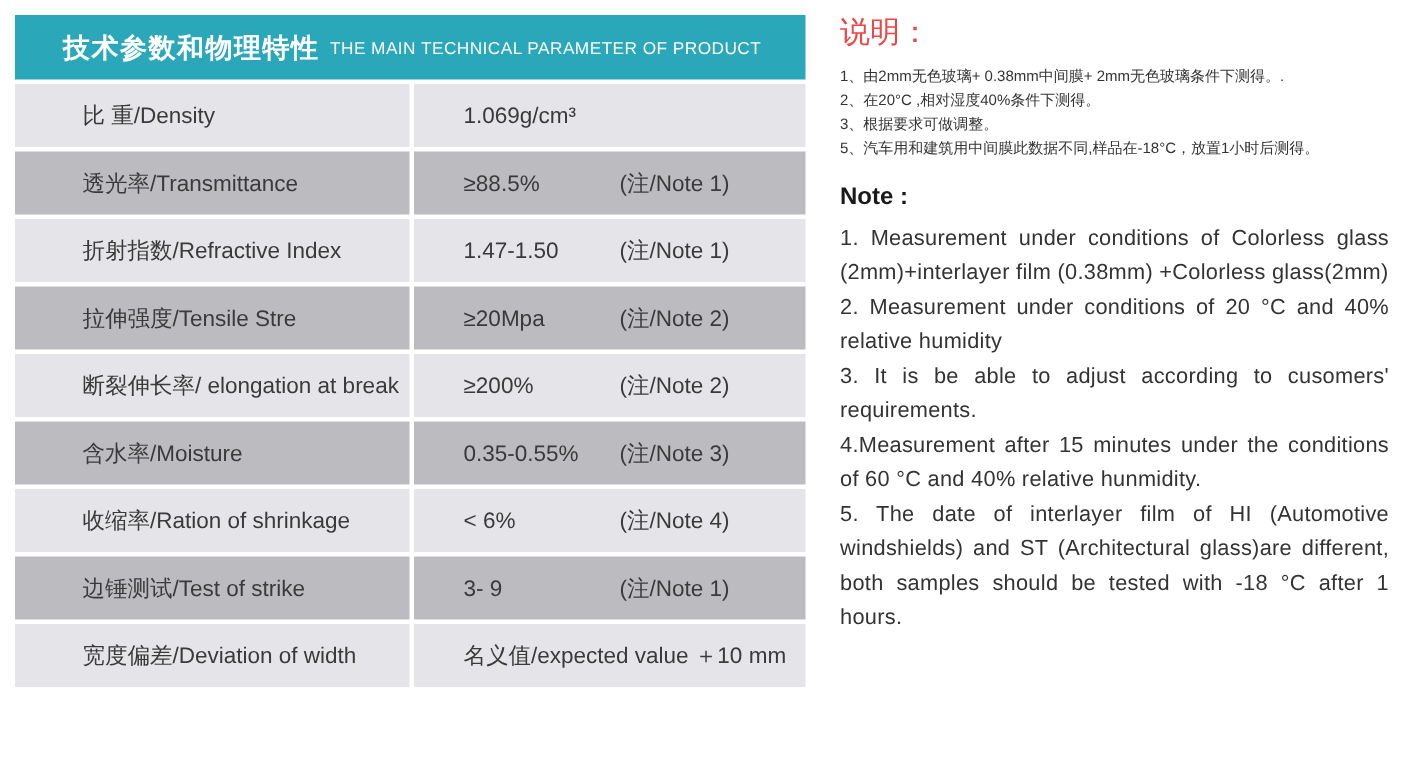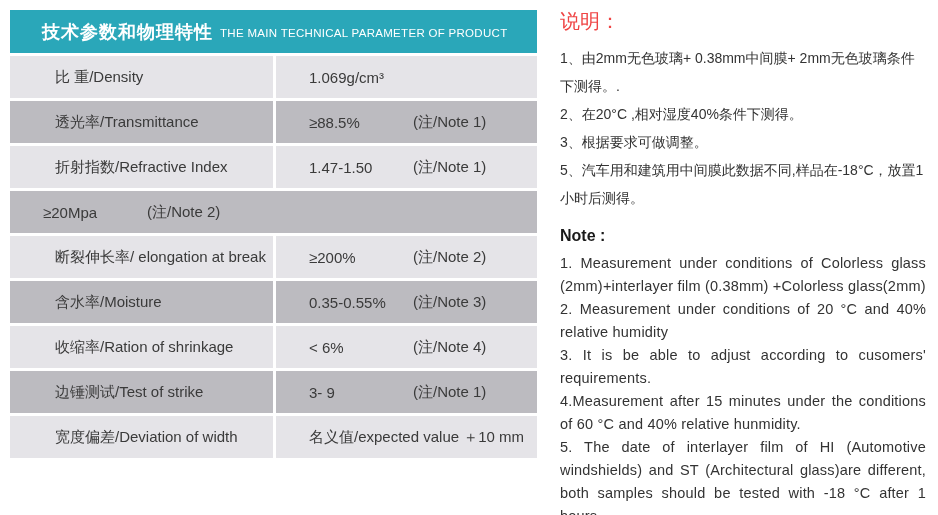--- a/index.html
+++ b/index.html
@@ -33,21 +33,21 @@
     flex:1;box-sizing:border-box;
     display:flex;align-items:center;padding-left:33px;
     font-size:15px;color:#3a3a3a;white-space:nowrap;
   }
   .val{min-width:104px;}
   .note-ref{white-space:nowrap;}
 
   
   .notes-panel{position:absolute;left:560px;top:8px;width:366px;color:#333333;}
   .h-zh{font-size:20px;font-weight:normal;color:#ef4444;margin:0 0 9px 0;}
-  .zh-item{margin:0;font-size:14px;line-height:28px;color:#333333;}
+  .zh-item{margin:0;font-size:10px;line-height:16px;color:#333333;}
   .h-en{font-size:16px;font-weight:bold;color:#1a1a1a;margin:15px 0 7px 0;}
   .en-item{margin:0;font-size:14.5px;line-height:23px;text-align:justify;letter-spacing:.2px;color:#333333;}
 </style>
 </head>
 <body>
 
 <div class="page">
 
   <section class="spec-table">
     <header class="spec-header">
@@ -74,20 +74,21 @@
 
         <div class="t-row">
           <div class="cell-label">折射指数/Refractive Index</div>
           <div class="cell-value">
             <span class="val">1.47-1.50</span>
             <span class="note-ref">(注/Note 1)</span>
           </div>
         </div>
 
         <div class="t-row">
+          <div class="cell-label">拉伸强度/Tensile Stre</div>
           <div class="cell-value">
             <span class="val">≥20Mpa</span>
             <span class="note-ref">(注/Note 2)</span>
           </div>
         </div>
 
         <div class="t-row">
           <div class="cell-label">断裂伸长率/ elongation at break</div>
           <div class="cell-value">
             <span class="val">≥200%</span>

